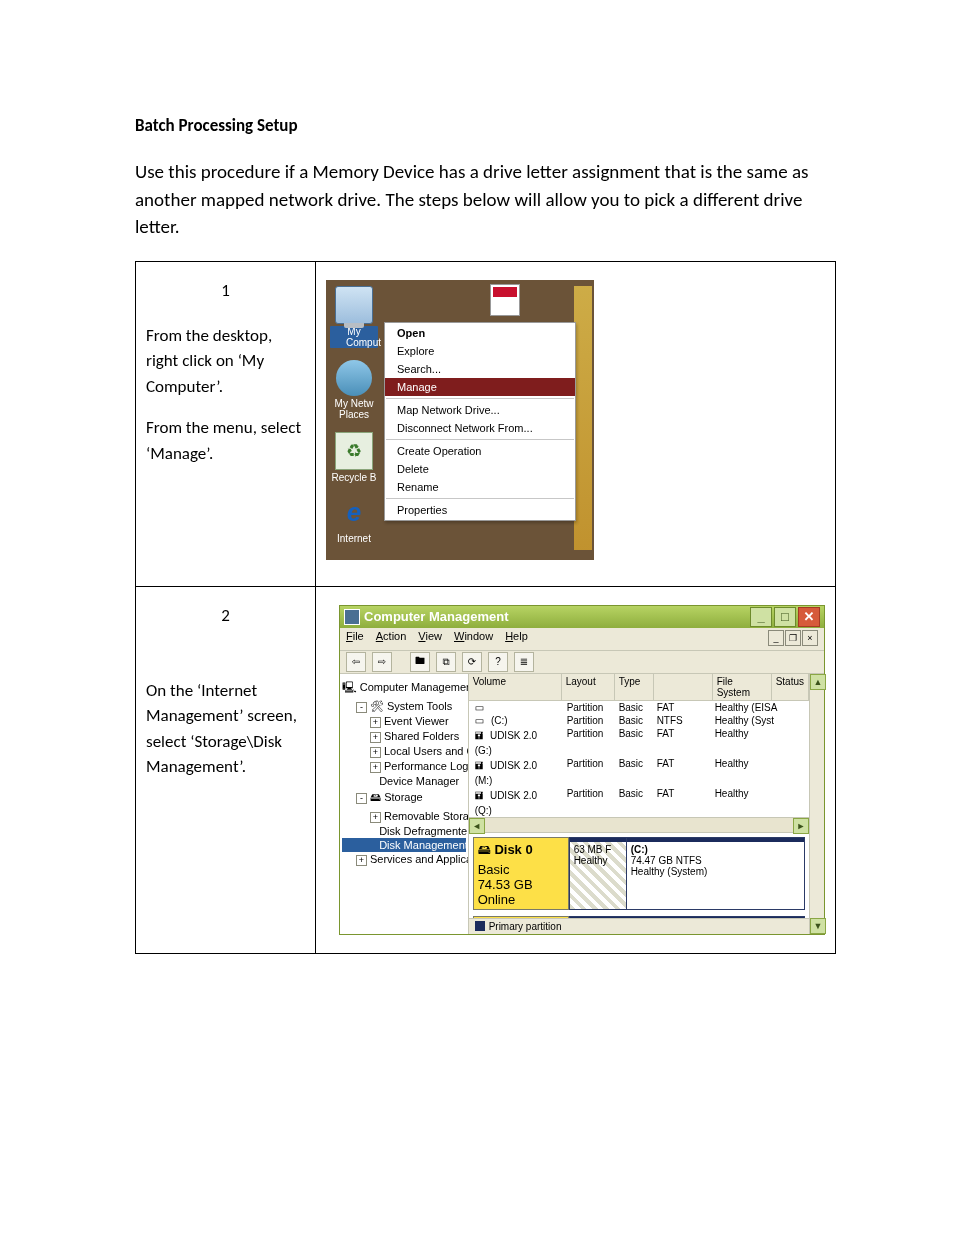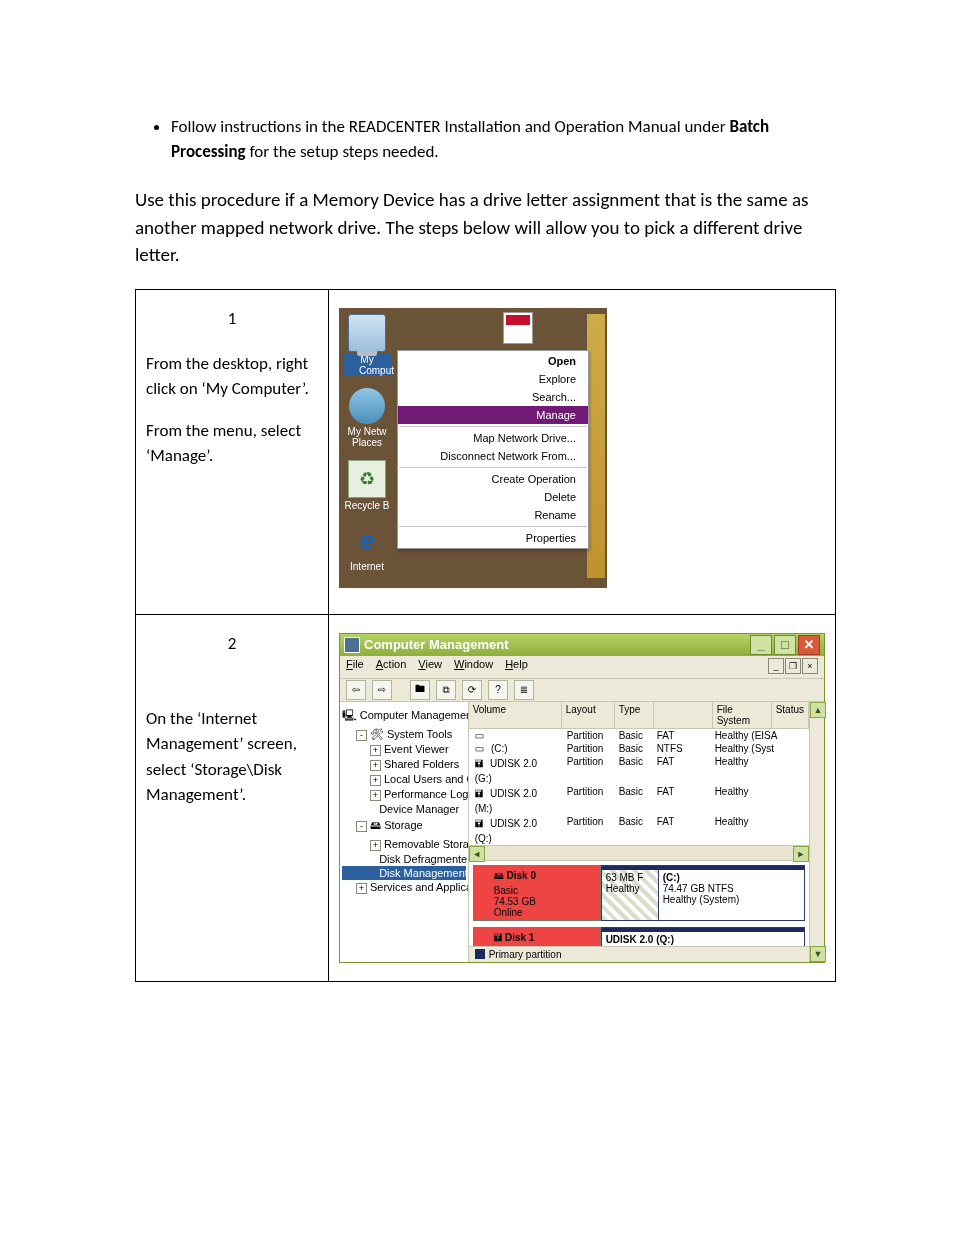--- a/index.html
+++ b/index.html
@@ -22,29 +22,29 @@
   .shot1{width:268px;margin:0 0 8px 0;background:#6b5338;position:relative;font-family:Tahoma,Arial,sans-serif;font-size:11px;}
   .shot1 .desktop-icons{position:absolute;left:4px;top:6px;}
   .di{width:48px;text-align:center;color:#fff;font-size:10px;margin-bottom:12px;}
   .di .ic{width:36px;height:36px;margin:0 auto 2px;display:flex;align-items:center;justify-content:center;}
   .ic-comp{background:linear-gradient(#cfe3f3,#9dbedd);border:1px solid #4a6f93;border-radius:3px;position:relative}
   .ic-comp:after{content:"";position:absolute;bottom:-5px;left:8px;width:20px;height:5px;background:#b8bec4;border-radius:0 0 2px 2px}
   .di.sel .lbl{background:#2b5f9e;padding:0 16px;border-radius:1px;}
   .right-col{position:absolute;right:2px;top:6px;width:18px;height:264px;background:linear-gradient(#e6c24a,#d6a22c);opacity:.8}
   .pdf-ic{position:absolute;left:164px;top:4px;width:28px;height:30px;background:#fff;border:1px solid #999}
   .pdf-ic:before{content:"";position:absolute;top:2px;left:2px;right:2px;height:10px;background:#c8102e}
-  .ctx{position:absolute;left:58px;top:42px;width:190px;background:#fff;border:1px solid #9a9a9a;box-shadow:1px 2px 3px rgba(0,0,0,.25);padding:1px 0;color:#000;text-align:right;}
+  .ctx{position:absolute;left:58px;top:42px;width:190px;background:#fff;border:1px solid #9a9a9a;box-shadow:1px 2px 3px rgba(0,0,0,.25);padding:1px 0;color:#000;}
   .ctx .mi{padding:3px 12px;white-space:nowrap}
   .ctx .mi.bold{font-weight:700}
   .ctx .sep{height:0;border-top:1px solid #c7c7c7;margin:2px 1px}
-  .ctx .mi.sel{background:#701a75;color:#fff}
+  .ctx .mi.sel{background:#7f1d1d;color:#fff}
   .shot1 .filler{height:280px;}
 
   
-  .shot2{width:484px;font-family:Tahoma,Arial,sans-serif;font-size:11px;color:#000;background:#ece9d8;border:1px solid #7a962f;}
+  .shot2{width:484px;font-family:Tahoma,Arial,sans-serif;font-size:11px;color:#000;background:#ece9d8;border:1px solid #7a962f;margin-left:13px;}
   .titlebar{height:22px;background:linear-gradient(#b7d363,#8eae3d);display:flex;align-items:center;padding:0 4px;color:#fff;font-weight:700;font-size:13px;}
   .titlebar .ti{width:14px;height:14px;margin-right:4px;background:#4a6f93;border:1px solid #fff}
   .titlebar .wbtns{margin-left:auto;display:flex;gap:2px}
   .wb{width:20px;height:18px;background:#cfe1a3;border:1px solid #6d8a2c;display:flex;align-items:center;justify-content:center;font-weight:700;color:#3b521a}
   .wb.close{background:#d65a3a;color:#fff;border-color:#a53a22}
   .menubar{height:18px;background:#ece9d8;display:flex;gap:12px;padding:2px 6px;border-bottom:1px solid #c7c7b6}
   .menubar span{text-decoration:underline;text-decoration-color:transparent}
   .menubar span::first-letter{text-decoration:underline}
   .mdi-btns{margin-left:auto;display:flex;gap:1px}
   .mdib{width:14px;height:14px;background:#ece9d8;border:1px solid #8a8a7a;font-size:9px;display:flex;align-items:center;justify-content:center}
@@ -62,42 +62,38 @@
   .vol-rows{font-size:10px}
   .vr{display:flex;padding:1px 2px}
   .vr span{padding:0 4px}
   .c-vol{width:84px}.c-lay{width:44px}.c-typ{width:30px}.c-fs{width:50px}.c-st{flex:1}
   .hscroll{height:14px;background:#ece9d8;border-top:1px solid #c7c7b6;border-bottom:1px solid #c7c7b6;display:flex}
   .hsbtn{width:14px;height:14px;background:#cfe1a3;border:1px solid #8aa644;display:flex;align-items:center;justify-content:center;color:#3b521a;font-size:9px}
   .hscroll .track{flex:1;background:#e8e4cf}
   .disks{flex:1;padding:4px;overflow:hidden}
   .disk{margin-bottom:6px}
   .disk-row{display:flex}
-  .disk-label{width:86px;font-size:10px;border:1px solid #7a7a68;padding:2px 20px;background:#ef4444}
+  .disk-label{width:86px;font-size:13px;border:1px solid #7a7a68;padding:2px 4px;background:#fde047}
   .disk-label .dn{font-weight:700}
   .disk-bar{flex:1;display:flex;border:1px solid #2b3a66;border-left:none}
   .part{border-left:1px solid #2b3a66;background:#fff;font-size:10px;padding:2px 4px;}
   .part .top{border-top:4px solid #1b2b5c;margin:-2px -4px 2px;padding:0}
   .part.hatch{background:repeating-linear-gradient(45deg,#dcdccc 0 4px,#fff 4px 8px)}
   .legend{font-size:10px;padding:2px 6px;background:#ece9d8;border-top:1px solid #c7c7b6;display:flex;align-items:center;gap:4px}
   .sw{width:10px;height:10px;background:#1b2b5c;display:inline-block}
   .vscroll{width:14px;background:#ece9d8;border-left:1px solid #c7c7b6;display:flex;flex-direction:column}
   .right-wrap{display:flex;flex:1;min-height:0}
 </style>
 </head>
 <body>
 
 <div class="page">
 
-
-  <ul class="doc-list">
-    <li>
-      <span>Follow instructions in the READCENTER Installation and Operation Manual under </span><span class="b">Batch Processing</span><span> for the setup steps needed.</span>
-    </li>
-  </ul>
+  <p class="heading">Batch Processing Setup</p>
+
 
 
 
   <p class="body-text">Use this procedure if a Memory Device has a drive letter assignment that is the same as another mapped network drive. The steps below will allow you to pick a different drive letter.</p>
 
   <table class="steps">
 
     <tbody>
         <tr>
       <td class="col-left">

